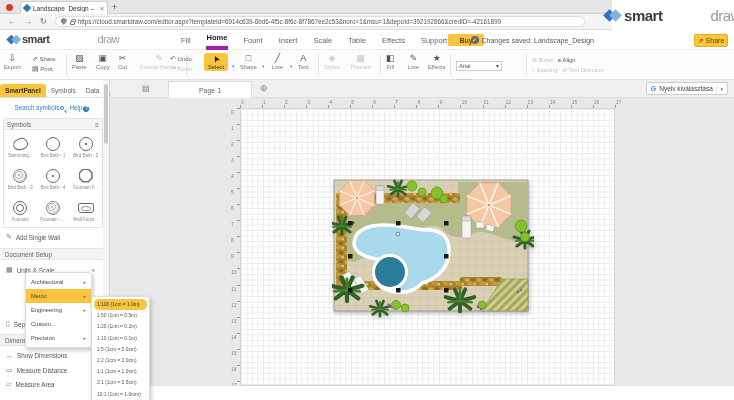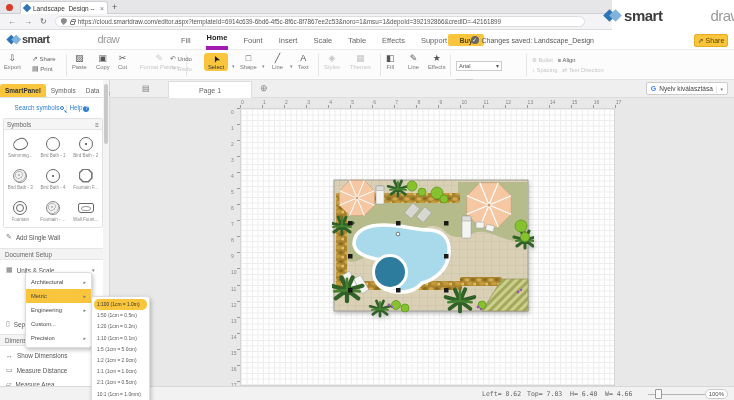--- a/index.html
+++ b/index.html
@@ -601,23 +601,14 @@
       <div class="sm-item">1:50 (1cm = 0.5m)</div>
       <div class="sm-item">1:20 (1cm = 0.2m)</div>
       <div class="sm-item">1:10 (1cm = 0.1m)</div>
       <div class="sm-item">1:5 (1cm = 5.0cm)</div>
       <div class="sm-item">1:2 (1cm = 2.0cm)</div>
       <div class="sm-item">1:1 (1cm = 1.0cm)</div>
       <div class="sm-item">2:1 (1cm = 0.5cm)</div>
       <div class="sm-item">10:1 (1cm = 1.0mm)</div>
     </div>
 
-  <div class="statusbar">
-    <span class="st" style="left:482px;">Left= 8.62</span>
-    <span class="st" style="left:527px;">Top= 7.03</span>
-    <span class="st" style="left:570px;">H= 6.40</span>
-    <span class="st" style="left:605px;">W= 4.66</span>
-    <span class="ztrack"></span>
-    <span class="zthumb"></span>
-    <span class="zpct">100%</span>
-  </div>
 
 </div>
 
 </body></html>

